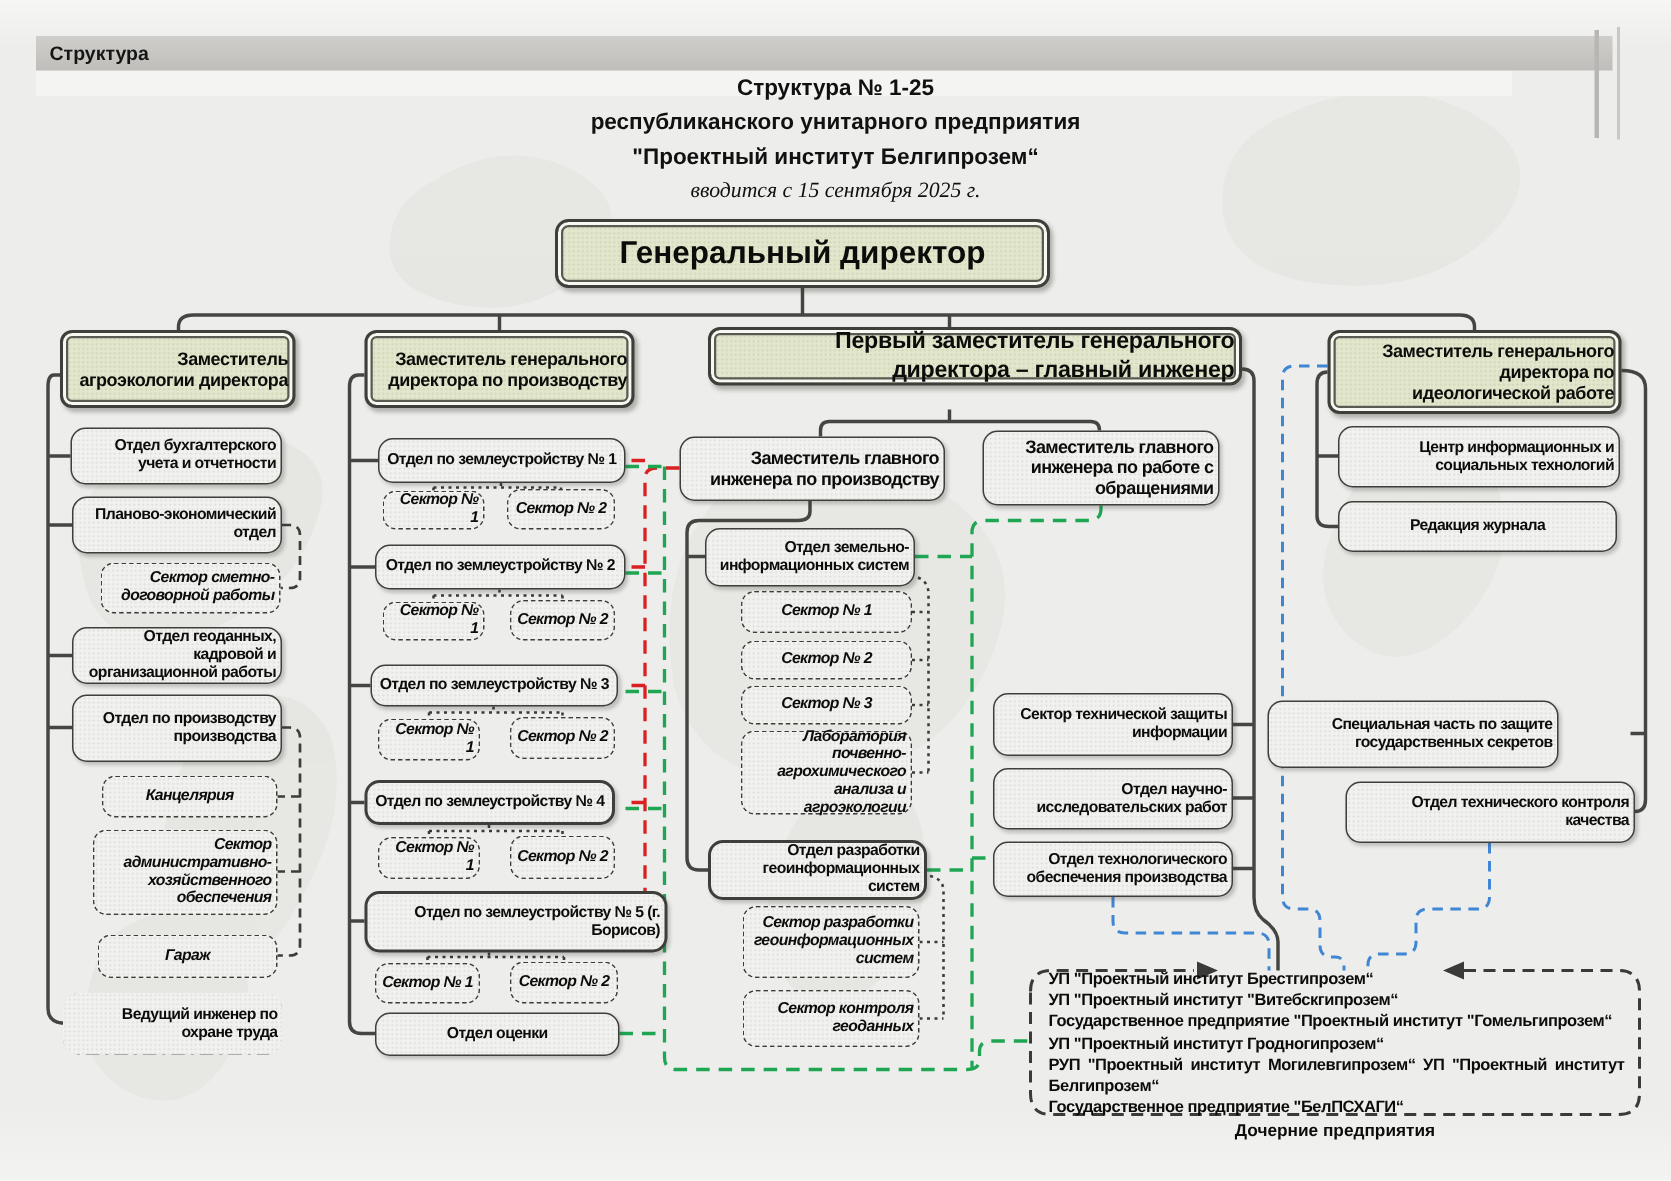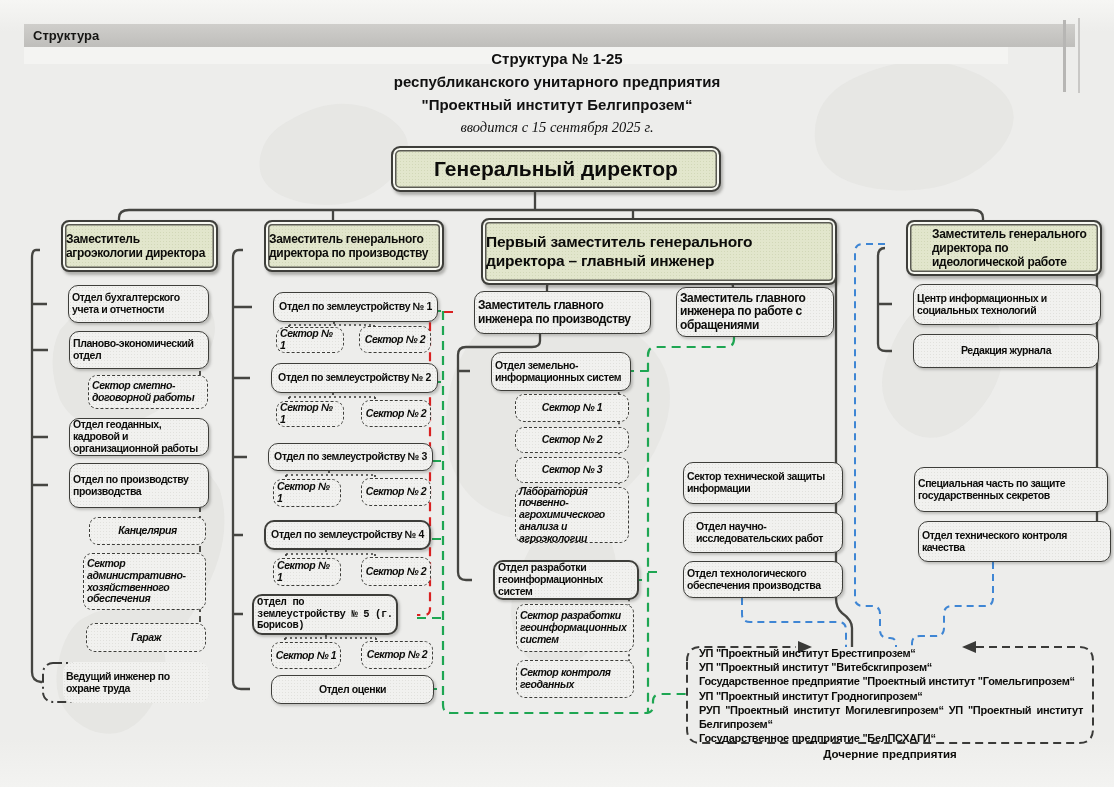--- a/index.html
+++ b/index.html
@@ -15,27 +15,27 @@
   .tabbar{background:linear-gradient(#cfcecb,#bfbebb);color:#151513;font-weight:bold;
     font-size:13px;display:flex;align-items:center;padding-left:9px;z-index:3;}
   .band{background:#f4f4f2;z-index:1;}
   .vline{z-index:3;}
   
   .title-line{width:1114px;text-align:center;font-weight:bold;font-size:15px;color:#111;z-index:4;}
   .note-line{width:1114px;text-align:center;font-style:italic;font-size:14.5px;color:#111;
     font-family:"Liberation Serif", serif;z-index:4;}
   
   .box{box-sizing:border-box;display:flex;align-items:center;justify-content:center;
-    text-align:left;font-weight:bold;color:#0c0c0a;z-index:2;
+    text-align:right;font-weight:bold;color:#0c0c0a;z-index:2;
     background-color:#f1f1ef;
     background-image:radial-gradient(#e1e1dd 0.8px, transparent 0.8px);
     background-size:3px 3px;
     border:1.6px solid #3e3e3a;border-radius:10px;
     font-size:10.5px;letter-spacing:-0.4px;line-height:1.12;padding:2px 3px;
-    box-shadow:1.5px 2px 2.5px rgba(60,60,55,.25);margin-left:21px;}
+    box-shadow:1.5px 2px 2.5px rgba(60,60,55,.25);}
   .box.thick{border-width:2.5px;}
   .box.dashed{border:1.8px dashed #3c3c38;font-style:italic;box-shadow:none;border-radius:9px;}
   .box.dashdot{border:none;box-shadow:none;font-style:normal;}
   .box.header{
     background-color:#e2e6cc;
     background-image:radial-gradient(#d2d8b8 0.8px, transparent 0.8px);
     border:2px solid #3e3e3a;border-radius:8px;
     box-shadow:inset 0 0 0 2px #f7f8f1, inset 0 0 0 3.5px #5a5a52, 2px 2.5px 3px rgba(60,60,55,.35);
     font-size:12px;letter-spacing:-0.3px;line-height:1.18;}
   .box.gd{font-size:21px;letter-spacing:0;border-radius:9px;}
@@ -140,44 +140,44 @@
 <div class="abs box dashed it" style="left:338px;top:326px;width:72px;height:27px;">Сектор № 2</div>
 <div class="abs box" style="left:250px;top:363px;width:167px;height:30px;">Отдел по землеустройству № 2</div>
 <div class="abs box dashed it" style="left:255px;top:401px;width:68px;height:26px;">Сектор № 1</div>
 <div class="abs box dashed it" style="left:340px;top:400px;width:70px;height:27px;">Сектор № 2</div>
 <div class="abs box" style="left:247px;top:443px;width:165px;height:28px;">Отдел по землеустройству № 3</div>
 <div class="abs box dashed it" style="left:252px;top:479px;width:68px;height:28px;">Сектор № 1</div>
 <div class="abs box dashed it" style="left:340px;top:478px;width:70px;height:28px;">Сектор № 2</div>
 <div class="abs box thick" style="left:243px;top:520px;width:167px;height:30px;">Отдел по землеустройству № 4</div>
 <div class="abs box dashed it" style="left:252px;top:558px;width:68px;height:28px;">Сектор № 1</div>
 <div class="abs box dashed it" style="left:340px;top:557px;width:70px;height:29px;">Сектор № 2</div>
-<div class="abs box thick" style="left:231px;top:594px;width:146px;height:41px;font-family:Liberation Mono, monospace;">Отдел по землеустройству № 5 (г. Борисов)</div>
+<div class="abs box thick" style="left:243px;top:594px;width:202px;height:41px;">Отдел по землеустройству № 5 (г. Борисов)</div>
 <div class="abs box dashed it" style="left:250px;top:642px;width:70px;height:27px;">Сектор № 1</div>
 <div class="abs box dashed it" style="left:340px;top:641px;width:72px;height:28px;">Сектор № 2</div>
 <div class="abs box" style="left:250px;top:675px;width:163px;height:29px;">Отдел оценки</div>
 
-<div class="abs box header h3" style="left:460px;top:218px;width:356px;height:67px;">Первый заместитель генерального директора – главный инженер</div>
+<div class="abs box header h3" style="left:472px;top:218px;width:356px;height:39px;">Первый заместитель генерального директора – главный инженер</div>
 <div class="abs box" style="left:453px;top:291px;width:177px;height:43px;font-size:12px;">Заместитель главного инженера по производству</div>
 <div class="abs box" style="left:655px;top:287px;width:158px;height:50px;font-size:12px;">Заместитель главного инженера по работе с обращениями</div>
 <div class="abs box" style="left:470px;top:352px;width:140px;height:39px;">Отдел земельно-информационных систем</div>
 <div class="abs box dashed it" style="left:494px;top:394px;width:114px;height:28px;">Сектор № 1</div>
 <div class="abs box dashed it" style="left:494px;top:427px;width:114px;height:26px;">Сектор № 2</div>
 <div class="abs box dashed it" style="left:494px;top:457px;width:114px;height:26px;">Сектор № 3</div>
 <div class="abs box dashed it" style="left:494px;top:487px;width:114px;height:56px;">Лаборатория почвенно-агрохимического анализа и агроэкологии</div>
 <div class="abs box thick" style="left:472px;top:560px;width:146px;height:40px;">Отдел разработки геоинформационных систем</div>
 <div class="abs box dashed it" style="left:495px;top:604px;width:118px;height:48px;">Сектор разработки геоинформационных систем</div>
 <div class="abs box dashed it" style="left:495px;top:660px;width:118px;height:38px;">Сектор контроля геоданных</div>
 <div class="abs box" style="left:662px;top:462px;width:160px;height:42px;">Сектор технической защиты информации</div>
 <div class="abs box" style="left:662px;top:512px;width:160px;height:41px;padding-left:12px;">Отдел научно-исследовательских работ</div>
 <div class="abs box" style="left:662px;top:561px;width:160px;height:37px;">Отдел технологического обеспечения производства</div>
 
 <div class="abs box header" style="left:885px;top:220px;width:196px;height:56px;padding-left:24px;">Заместитель генерального директора по идеологической работе</div>
 <div class="abs box" style="left:892px;top:284px;width:188px;height:41px;">Центр информационных и социальных технологий</div>
 <div class="abs box" style="left:892px;top:334px;width:186px;height:34px;">Редакция журнала</div>
-<div class="abs box" style="left:893px;top:467px;width:194px;height:45px;">Специальная часть по защите государственных секретов</div>
+<div class="abs box" style="left:845px;top:467px;width:194px;height:45px;">Специальная часть по защите государственных секретов</div>
 <div class="abs box" style="left:897px;top:521px;width:193px;height:41px;">Отдел технического контроля качества</div>
 
 <div class="abs sub-text" style="left:699px;top:652px;width:384px;height:88px;">
   <div class="sub-line">УП "Проектный институт Брестгипрозем“</div>
   <div class="sub-line">УП "Проектный институт "Витебскгипрозем“</div>
   <div class="sub-line">Государственное предприятие "Проектный институт "Гомельгипрозем“</div>
   <div class="sub-line">УП "Проектный институт Гродногипрозем“</div>
   <div class="sub-line">РУП "Проектный институт Могилевгипрозем“ УП "Проектный институт Белгипрозем“</div>
   <div class="sub-line">Государственное предприятие "БелПСХАГИ“</div>
 </div>

